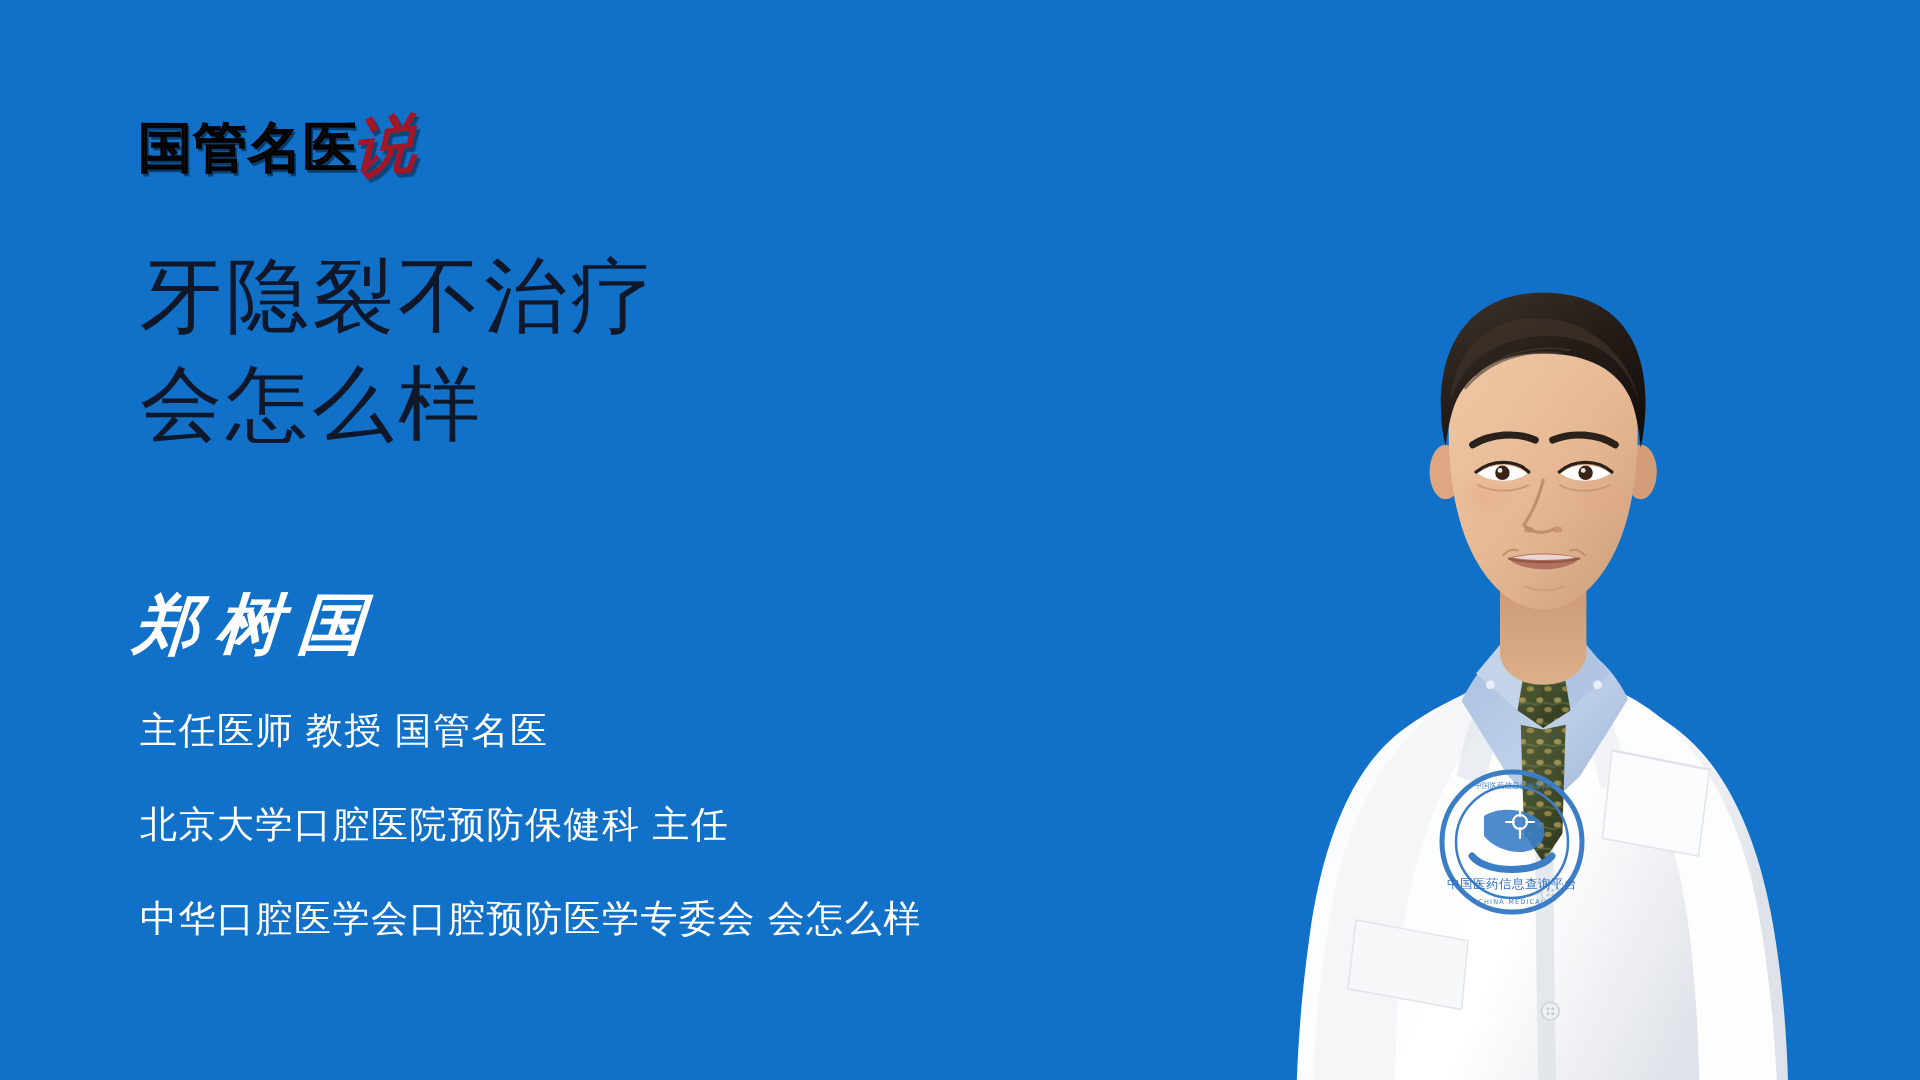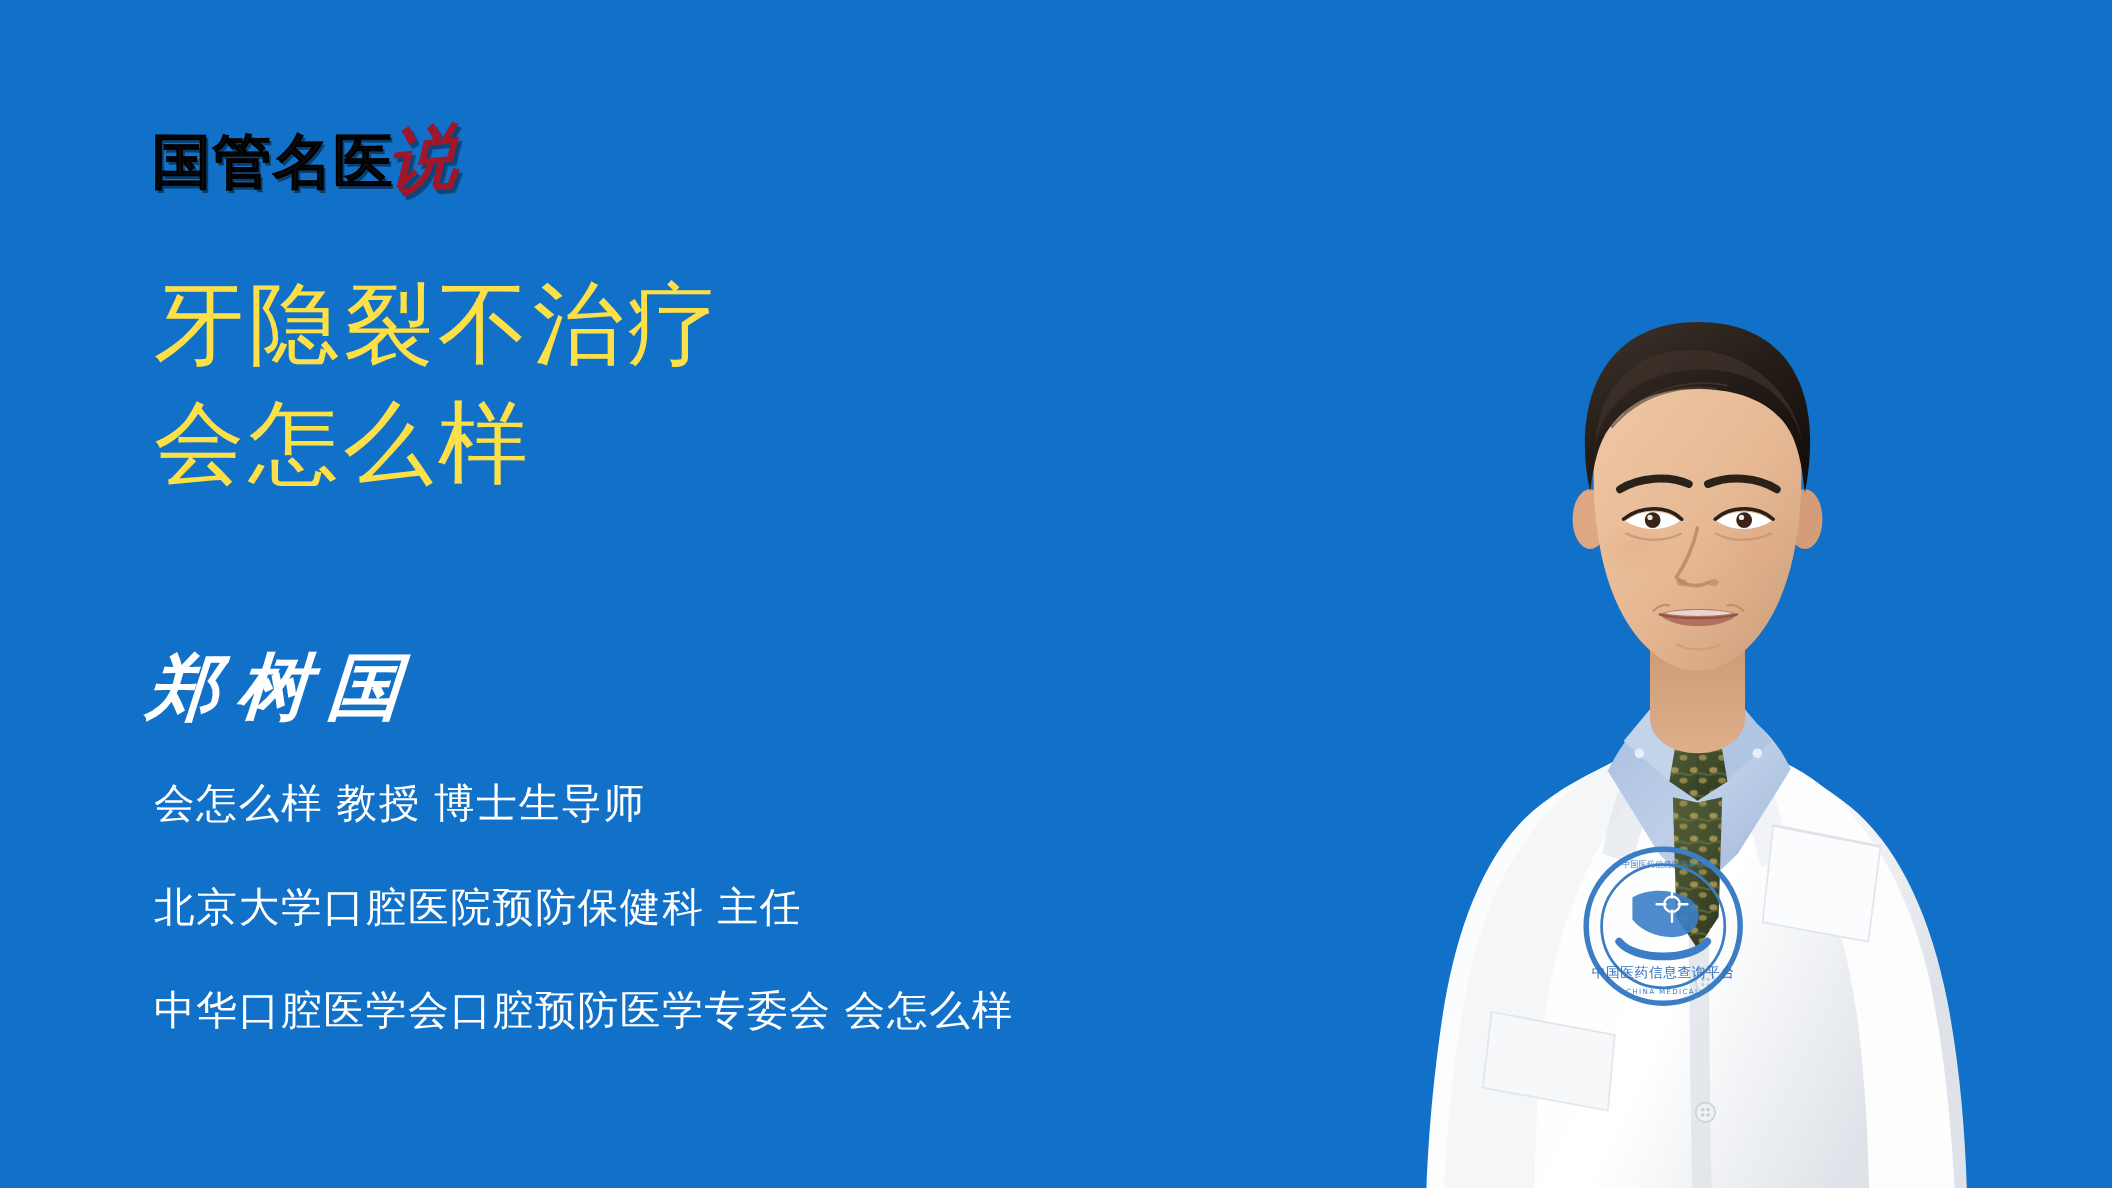--- a/index.html
+++ b/index.html
@@ -64,21 +64,21 @@
     text-shadow: 3px 4px 1px rgba(0,0,0,0.38);
     transform: rotate(-6deg) skewX(-6deg);
     transform-origin: bottom left;
   }
 
   
   .headline {
     position: absolute;
     left: 140px;
     top: 242px;
-    color: #fde047;
+    color: #0f172a;
   }
   .headline .hl-line {
     font-size: 82px;
     font-weight: 500;
     line-height: 1.32;
     letter-spacing: 4px;
     white-space: nowrap;
   }
 
   
@@ -152,21 +152,21 @@
     </div>
 
     <div class="headline">
       <div class="hl-line">牙隐裂不治疗</div>
       <div class="hl-line">会怎么样</div>
     </div>
 
     <div class="doctor-name">郑树国</div>
 
     <div class="credentials">
-      <div class="cred-line">会怎么样  教授  博士生导师</div>
+      <div class="cred-line">主任医师  教授  国管名医</div>
       <div class="cred-line">北京大学口腔医院预防保健科  主任</div>
       <div class="cred-line">中华口腔医学会口腔预防医学专委会  会怎么样</div>
     </div>
   </div>
 
   <div class="portrait">
     <svg viewBox="0 0 760 1080" preserveAspectRatio="xMidYMax meet">
       <defs>
         <linearGradient id="coatGrad" x1="0" y1="0" x2="1" y2="0.4">
           <stop offset="0%" stop-color="#e6e9ee"></stop>

